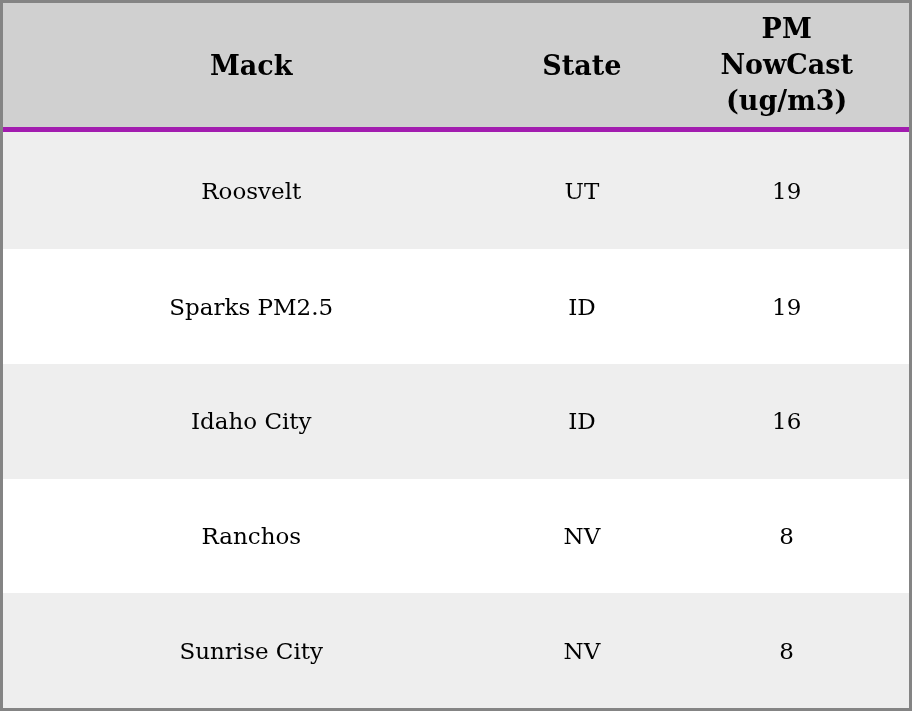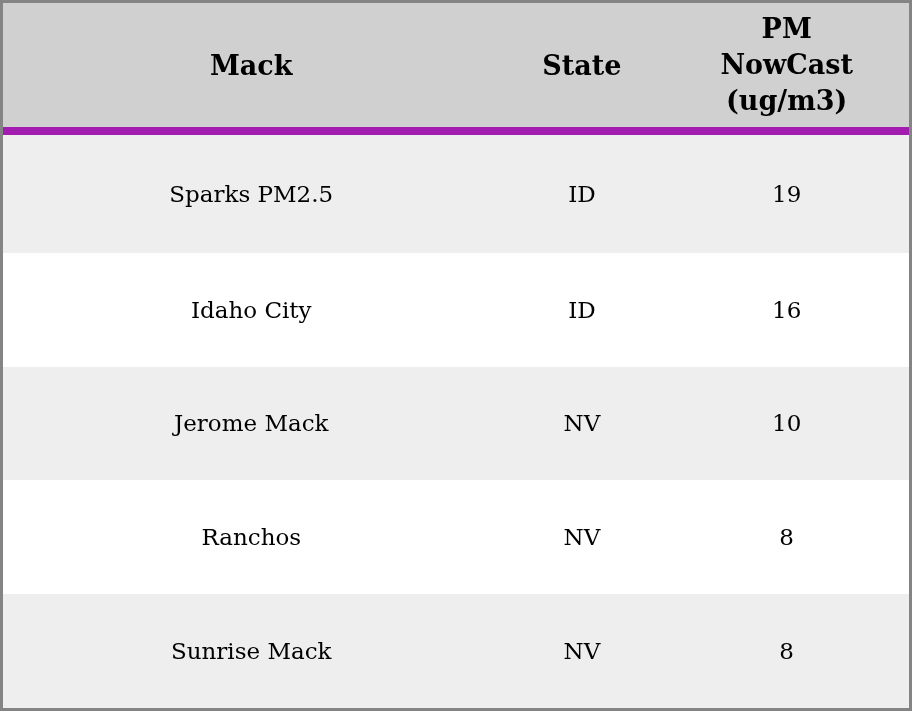--- a/index.html
+++ b/index.html
@@ -26,21 +26,21 @@
     height: 100%;
     border-collapse: collapse;
     table-layout: fixed;
     text-align: center;
   }
   col.c-site  { width: 54.8%; }
   col.c-state { width: 18.2%; }
   col.c-pm    { width: 27.0%; }
   thead th {
     background: #d0d0d0;
-    border-bottom: 8px solid #a21caf;
+    border-bottom: 5px solid #a21caf;
     height: 124px;
     vertical-align: middle;
     font-weight: bold;
     font-size: 27px;
     padding: 0;
   }
   thead th .hline {
     line-height: 36px;
   }
   tbody td {
@@ -69,39 +69,39 @@
         <th>State</th>
         <th>
           <div class="hline">PM</div>
           <div class="hline">NowCast</div>
           <div class="hline">(ug/m3)</div>
         </th>
       </tr>
     </thead>
     <tbody>
       <tr>
+        <td>Roosvelt</td>
+        <td>UT</td>
+        <td>19</td>
+      </tr>
+      <tr>
         <td>Sparks PM2.5</td>
         <td>ID</td>
         <td>19</td>
       </tr>
       <tr>
         <td>Idaho City</td>
         <td>ID</td>
         <td>16</td>
       </tr>
       <tr>
-        <td>Jerome Mack</td>
-        <td>NV</td>
-        <td>10</td>
-      </tr>
-      <tr>
         <td>Ranchos</td>
         <td>NV</td>
         <td>8</td>
       </tr>
       <tr>
-        <td>Sunrise Mack</td>
+        <td>Sunrise City</td>
         <td>NV</td>
         <td>8</td>
       </tr>
     </tbody>
   </table>
 </div>
 
 </body></html>

